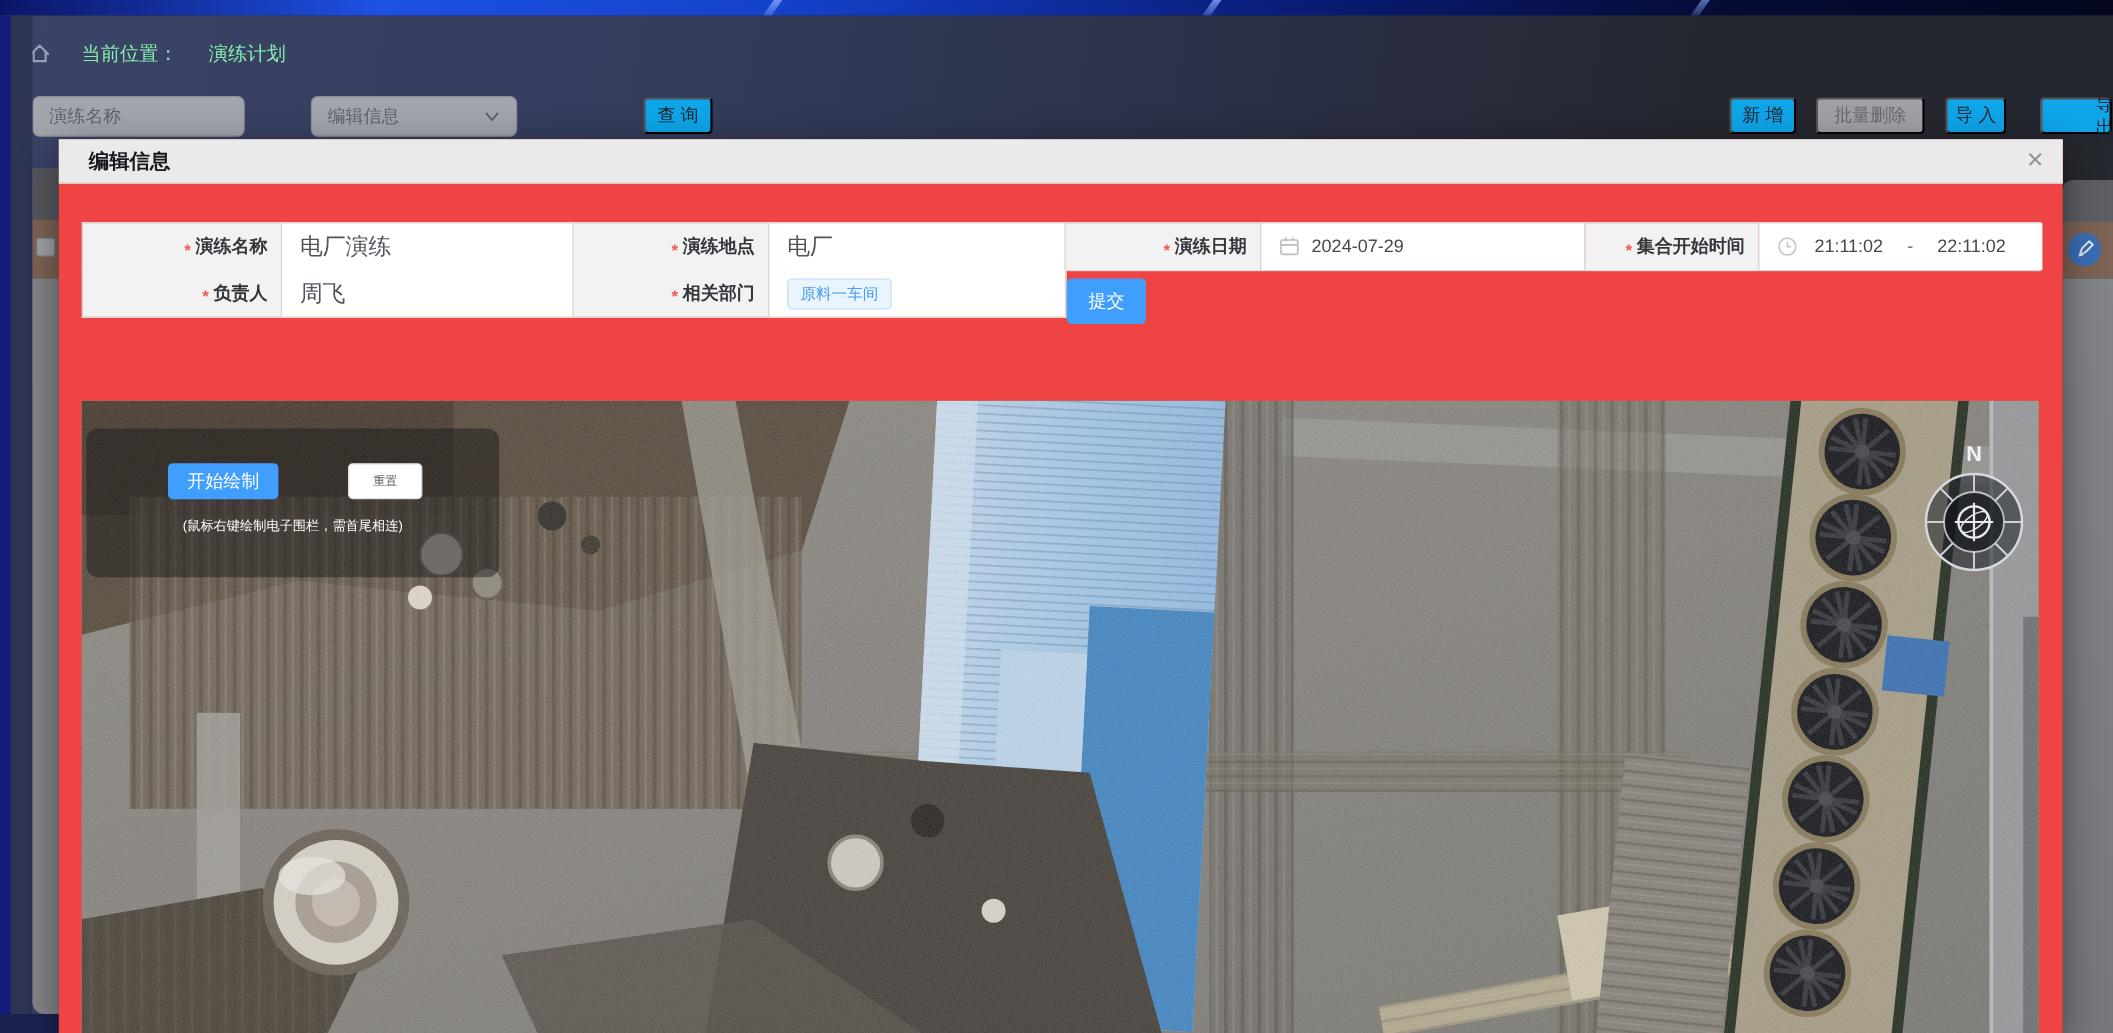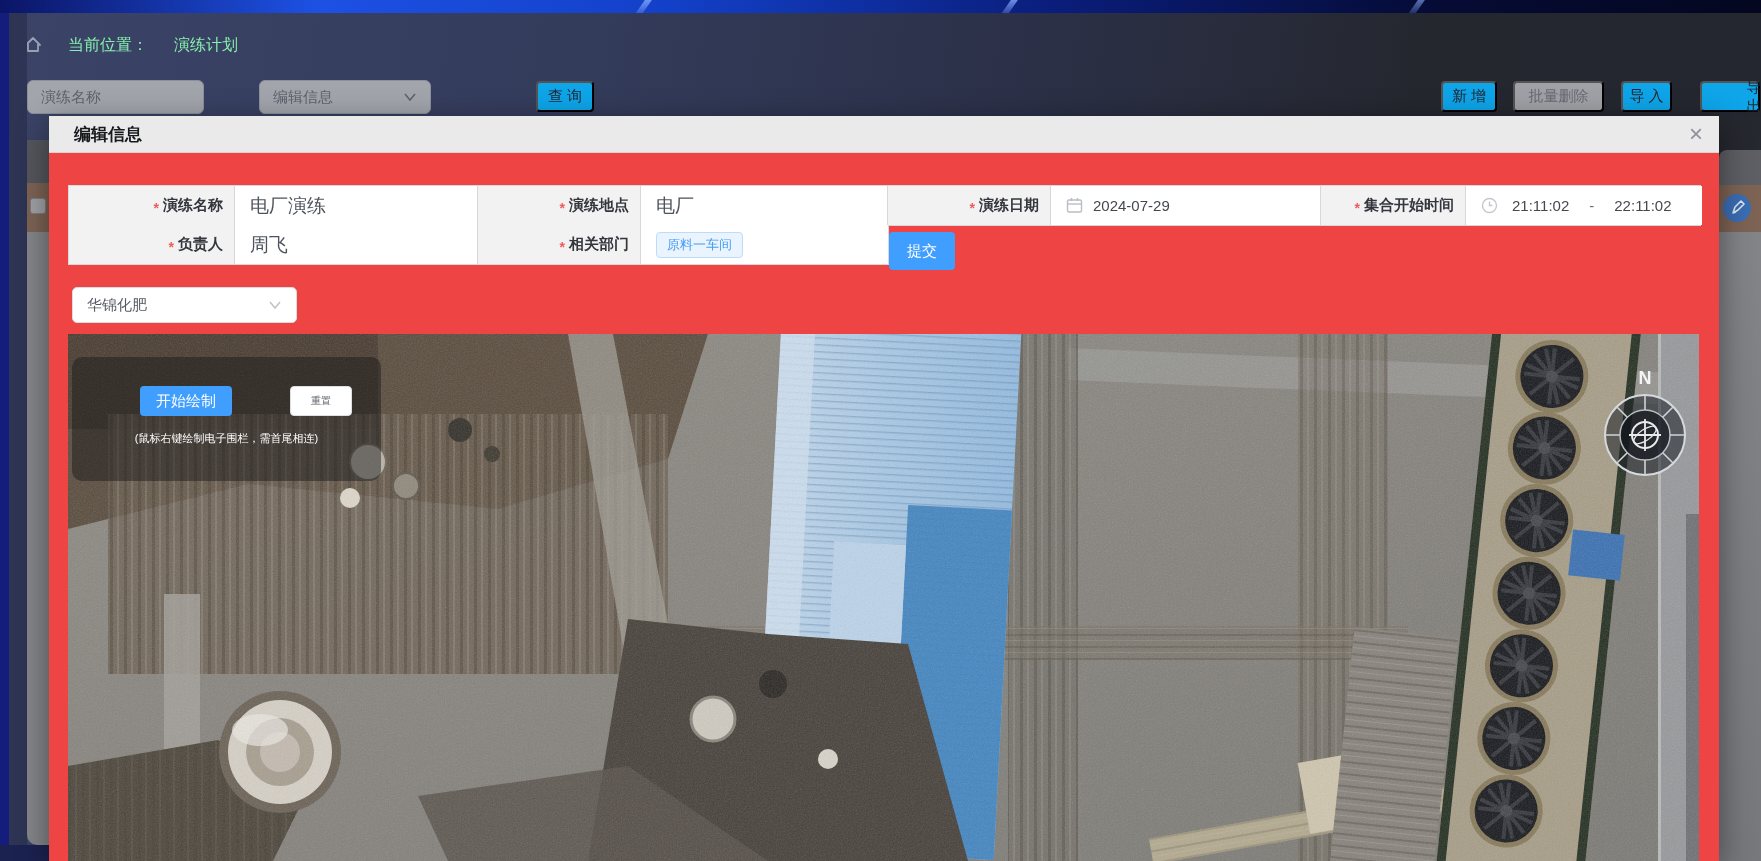--- a/index.html
+++ b/index.html
@@ -46,21 +46,21 @@
     border-radius:4px; font-size:15px; cursor:pointer; font-family:inherit; }
   .icn { flex:0 0 auto; }
   .tsep { margin:0 20px; color:#6a6e75; }
   .tval { color:#45494f; }
   
   #plant-select { left:23px; top:171px; width:225px; height:36px; border:1px solid #d9dce2; border-radius:5px;
     display:flex; align-items:center; padding:0 14px; font-size:15px; color:#565b63; cursor:pointer; background:#fff; }
   #plant-select .chev { margin-left:auto; }
   
   #map { left:19px; top:218px; width:1631px; height:527px; overflow:hidden; background:#8a8780; cursor:crosshair; }
-  #draw-panel { left:4px; top:23px; width:309px; height:124px; border-radius:10px; background:rgba(22,22,25,.45); }
+  #draw-panel { left:4px; top:23px; width:344px; height:124px; border-radius:10px; background:rgba(22,22,25,.45); }
   #draw-btn { position:absolute; left:68px; top:29px; width:92px; height:30px; background:#409eff; color:#fff;
     border:none; border-radius:4px; font-size:15px; cursor:pointer; font-family:inherit; }
   #reset-btn { position:absolute; left:218px; top:29px; width:62px; height:30px; background:#fff; color:#5a5e66;
     border:1px solid #dcdfe6; border-radius:4px; font-size:10px; cursor:pointer; font-family:inherit; }
   #draw-hint { position:absolute; left:0; top:74px; width:100%; text-align:center; color:#fff; font-size:11px; }
   #compass { left:1527px; top:23px; width:100px; height:132px; cursor:pointer; }
 </style>
 </head>
 <body>
 
@@ -177,26 +177,20 @@
         <span class="star">*</span>
         <span>相关部门</span>
       </div>
       <div class="vcell lastcell">
         <span class="tag">原料一车间</span>
       </div>
     </div>
 
     <button class="abs" id="submit-btn">提交</button>
 
-    <div class="abs" id="plant-select">
-      <span>华锦化肥</span>
-      <svg class="chev" width="14" height="10" viewBox="0 0 14 10">
-        <path d="M2,2 L7,8 L12,2" fill="none" stroke="#bfc3c9" stroke-width="1.5"></path>
-      </svg>
-    </div>
 
     <div class="abs" id="map">
       <svg width="1631" height="527" viewBox="0 0 1631 527">
         <defs>
           <linearGradient id="gBase" x1="0" y1="0" x2="1" y2="1">
             <stop offset="0" stop-color="#8f8c85"></stop>
               <stop offset=".55" stop-color="#84817b"></stop>
               <stop offset="1" stop-color="#7b7974"></stop>
           </linearGradient>
           <linearGradient id="gRoof" x1="0" y1="0" x2="1" y2="0">

